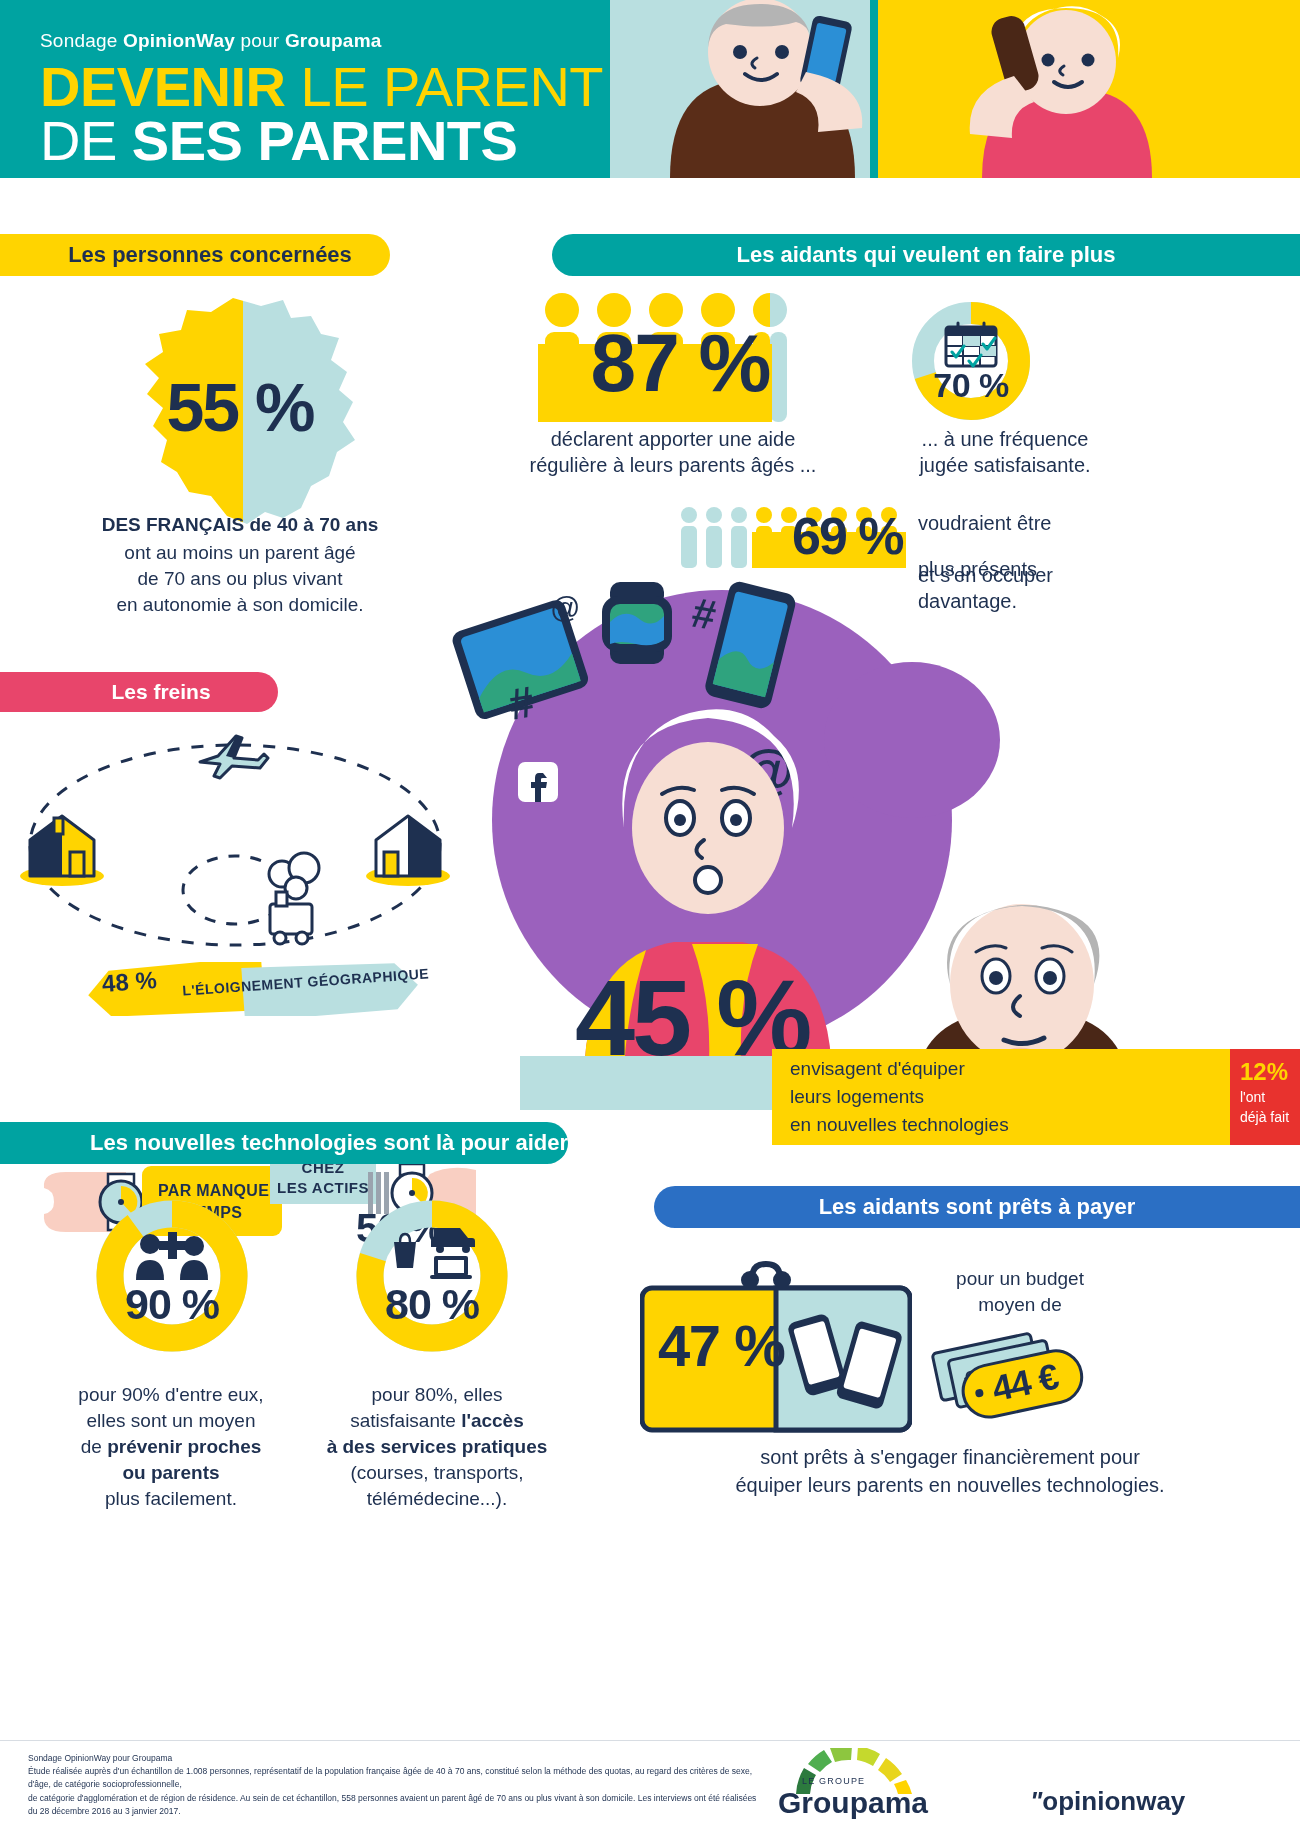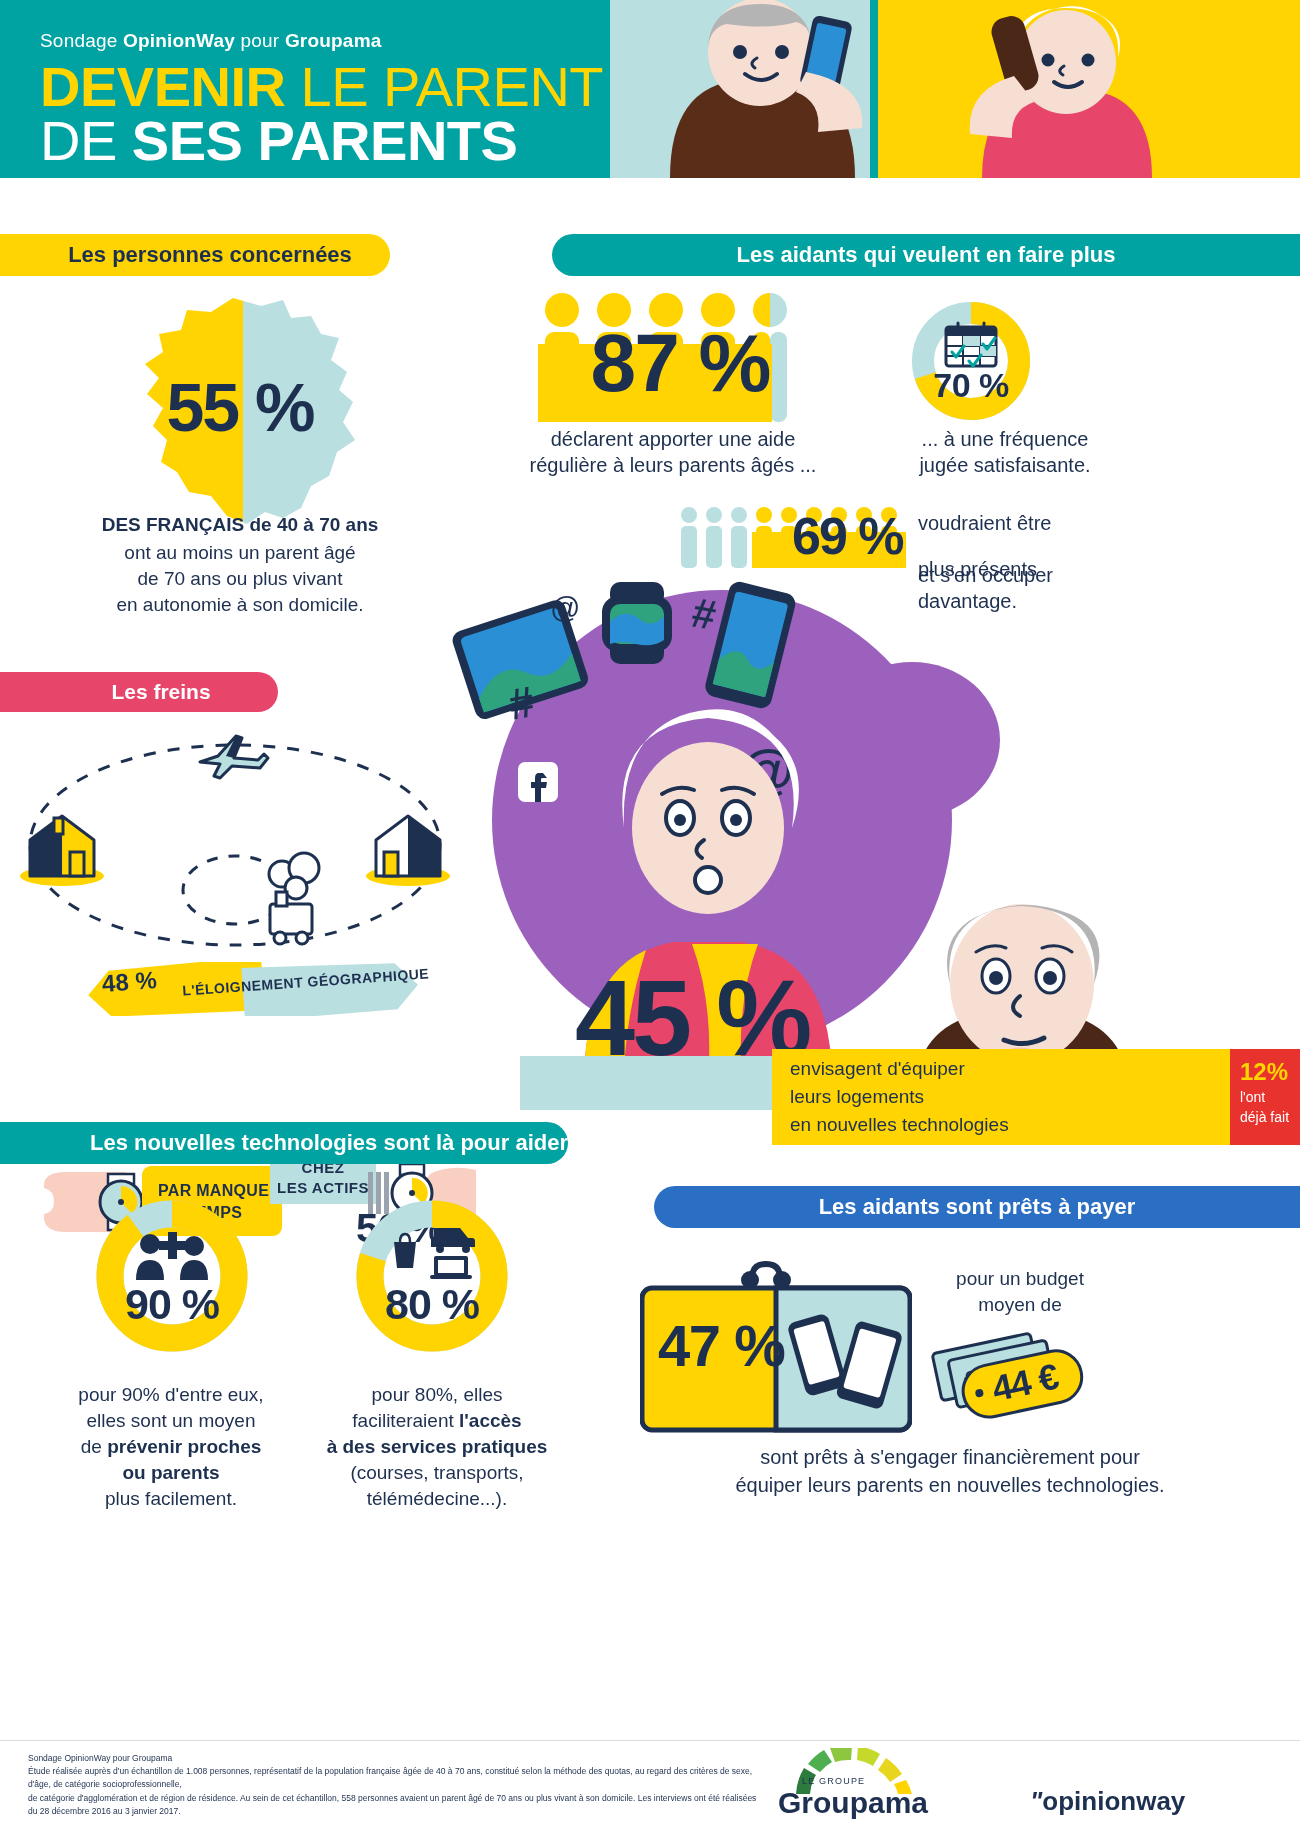--- a/index.html
+++ b/index.html
@@ -458,21 +458,21 @@
 
       <rect x="44" y="34" width="34" height="20" rx="2" fill="#1e3050"></rect>
       <rect x="48" y="38" width="26" height="13" fill="#fff"></rect>
       <rect x="40" y="53" width="42" height="4" rx="2" fill="#1e3050"></rect>
     </svg>
     <div class="bigpct center" style="position:absolute; left:0; top:84px; width:160px; font-size:43px; letter-spacing:-1px;">80 %</div>
   </div>
 
   <div class="txt center" style="left:312px; top:1382px; width:250px; font-size:19px;">pour 80%, elles</div>
   <div class="txt center" style="left:312px; top:1408px; width:250px; font-size:19px;">
-    <span>faciliteraient </span><b>l'accès</b>
+    <span>satisfaisante </span><b>l'accès</b>
   </div>
   <div class="txt center" style="left:302px; top:1434px; width:270px; font-size:19px; font-weight:700;">à des services pratiques</div>
   <div class="txt center" style="left:312px; top:1460px; width:250px; font-size:19px;">(courses, transports,</div>
   <div class="txt center" style="left:312px; top:1486px; width:250px; font-size:19px;">télémédecine...).</div>
 
   <div class="banner banner-blue" style="left:654px; top:1186px; width:646px; height:42px; font-size:22px; border-top-right-radius:0; border-bottom-right-radius:0;">
     <span>Les aidants sont prêts à payer</span>
   </div>
 
   <div style="position:absolute; left:640px; top:1258px; width:272px; height:176px;">

